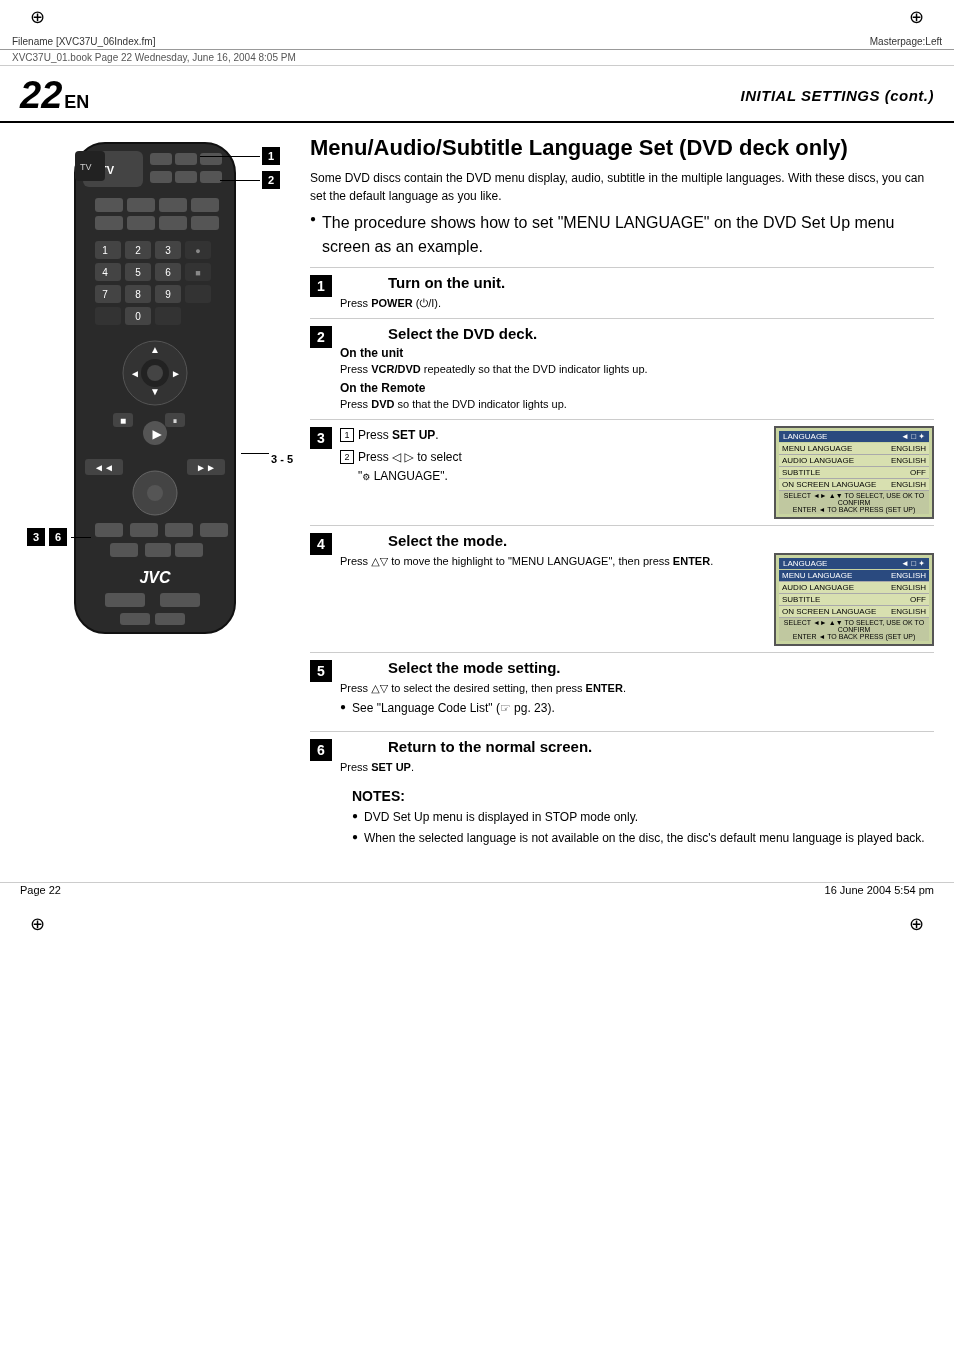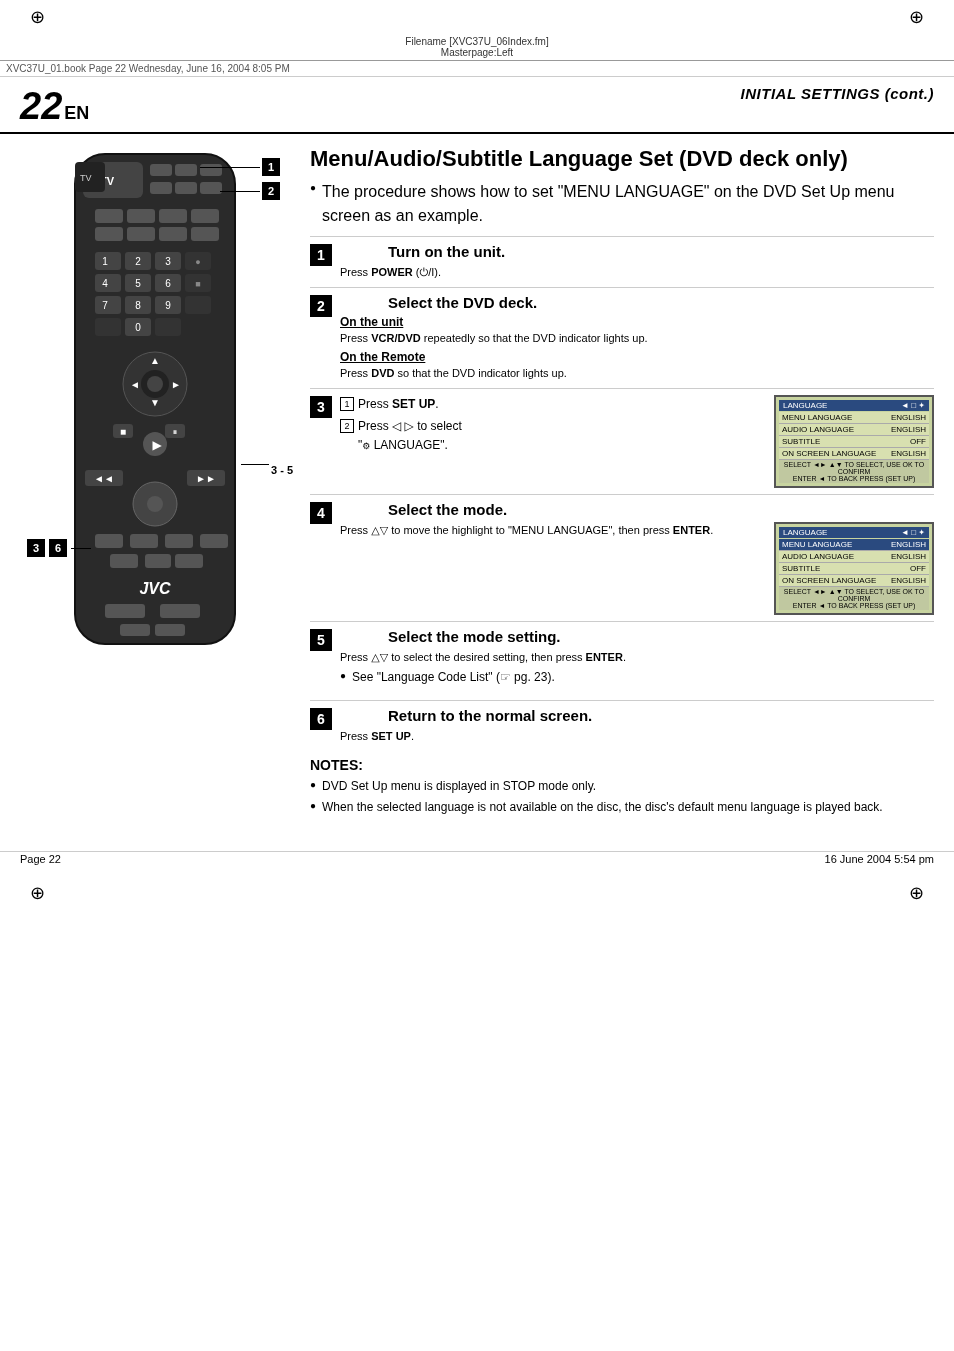--- a/index.html
+++ b/index.html
@@ -15,36 +15,35 @@
 
     
     .header-bar {
       border-bottom: 1px solid #999;
       padding: 2px 12px;
       display: flex;
       justify-content: space-between;
       align-items: center;
       font-size: 10px;
       color: #333;
-      flex-direction: column;
     }
 
     .sub-header {
       border-bottom: 1px solid #ccc;
-      padding: 2px 6px;
+      padding: 2px 12px;
       display: flex;
       align-items: center;
       font-size: 10px;
       color: #555;
     }
 
     
     .page-title-bar {
       display: flex;
-      align-items: flex-start;
+      align-items: center;
       justify-content: space-between;
       padding: 8px 20px 4px 20px;
       border-bottom: 2px solid #000;
       margin-bottom: 0;
     }
     .page-number {
       font-size: 32px;
       font-weight: bold;
       font-style: italic;
       display: flex;
@@ -144,21 +143,20 @@
       font-size: 11px;
       line-height: 1.5;
     }
     .step-body strong { font-weight: bold; }
 
     .sub-label {
       font-weight: bold;
       font-size: 12px;
       margin-top: 4px;
       margin-bottom: 1px;
-      text-decoration: underline;
     }
 
     
     .sub-steps {
       font-size: 12px;
       line-height: 1.6;
     }
     .sub-step-row {
       display: flex;
       align-items: flex-start;
@@ -219,20 +217,21 @@
     .lcd-footer {
       background: #c0c8a0;
       font-size: 7px;
       padding: 1px 2px;
       text-align: center;
     }
 
     
     .notes-section {
       margin-top: 8px;
+      margin-left: 42px;
     }
     .notes-title {
       font-size: 14px;
       font-weight: bold;
       margin-bottom: 4px;
     }
     .notes-bullet {
       font-size: 12px;
       line-height: 1.5;
       padding-left: 12px;
@@ -406,20 +405,21 @@
           <div style="width:20px; height:1px; background:#000;"></div>
         </div>
       </div>
     </div>
   </div>
 
   <div class="right-panel">
 
     <h1 class="section-main-title">Menu/Audio/Subtitle Language Set (DVD deck only)</h1>
 
+    <p class="section-intro">Some DVD discs contain the DVD menu display, audio, subtitle in the multiple languages. With these discs, you can set the default language as you like.</p>
     <p class="bullet-point">The procedure shows how to set "MENU LANGUAGE" on the DVD Set Up menu screen as an example.</p>
 
     <div class="step-block">
       <div class="step-number-box">1</div>
       <div class="step-content">
         <div class="step-title">Turn on the unit.</div>
         <div class="step-body">Press <strong>POWER</strong> (⏻/I).</div>
       </div>
     </div>
 

